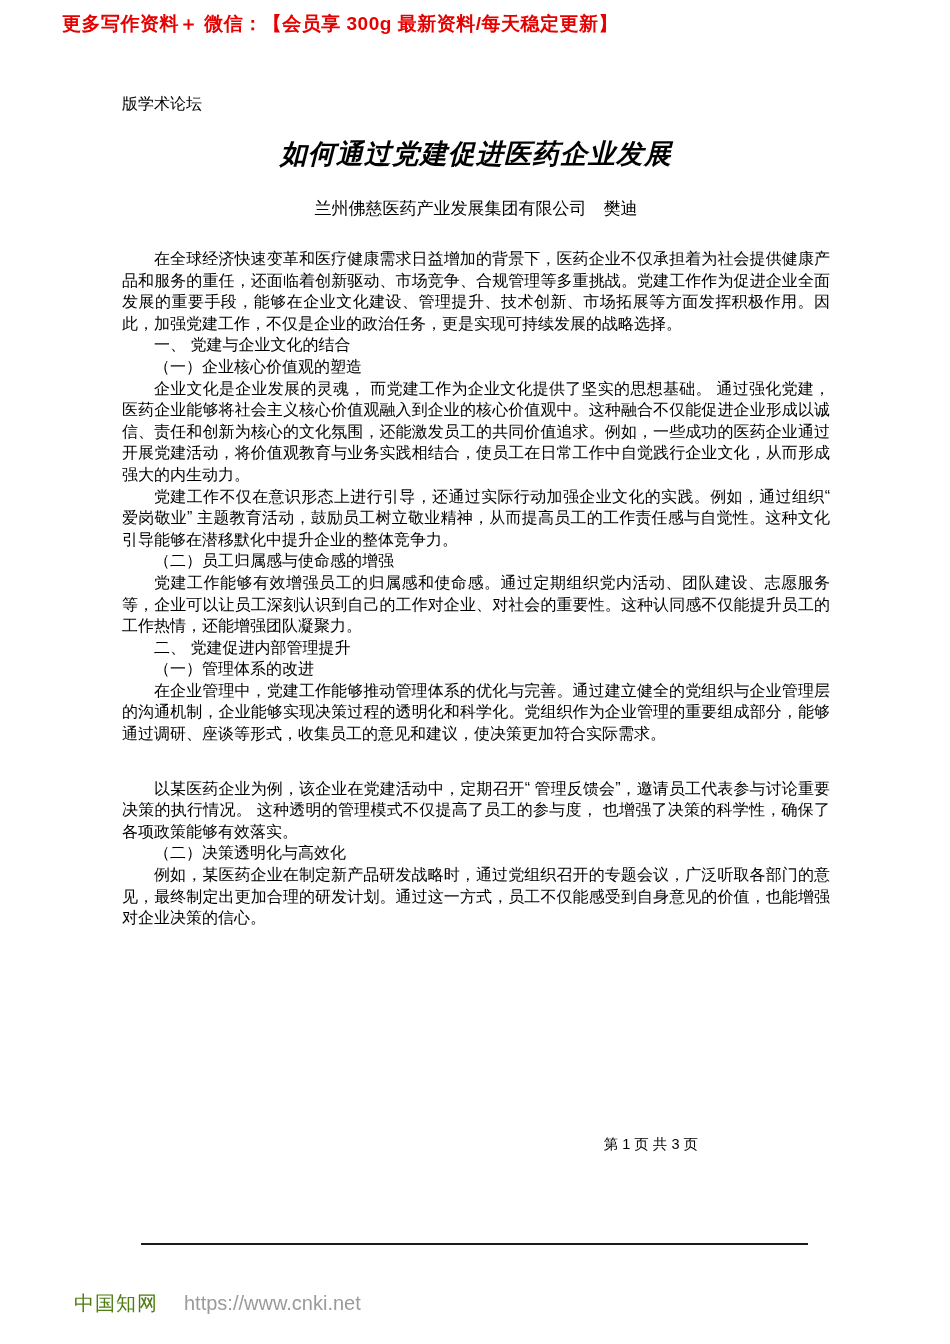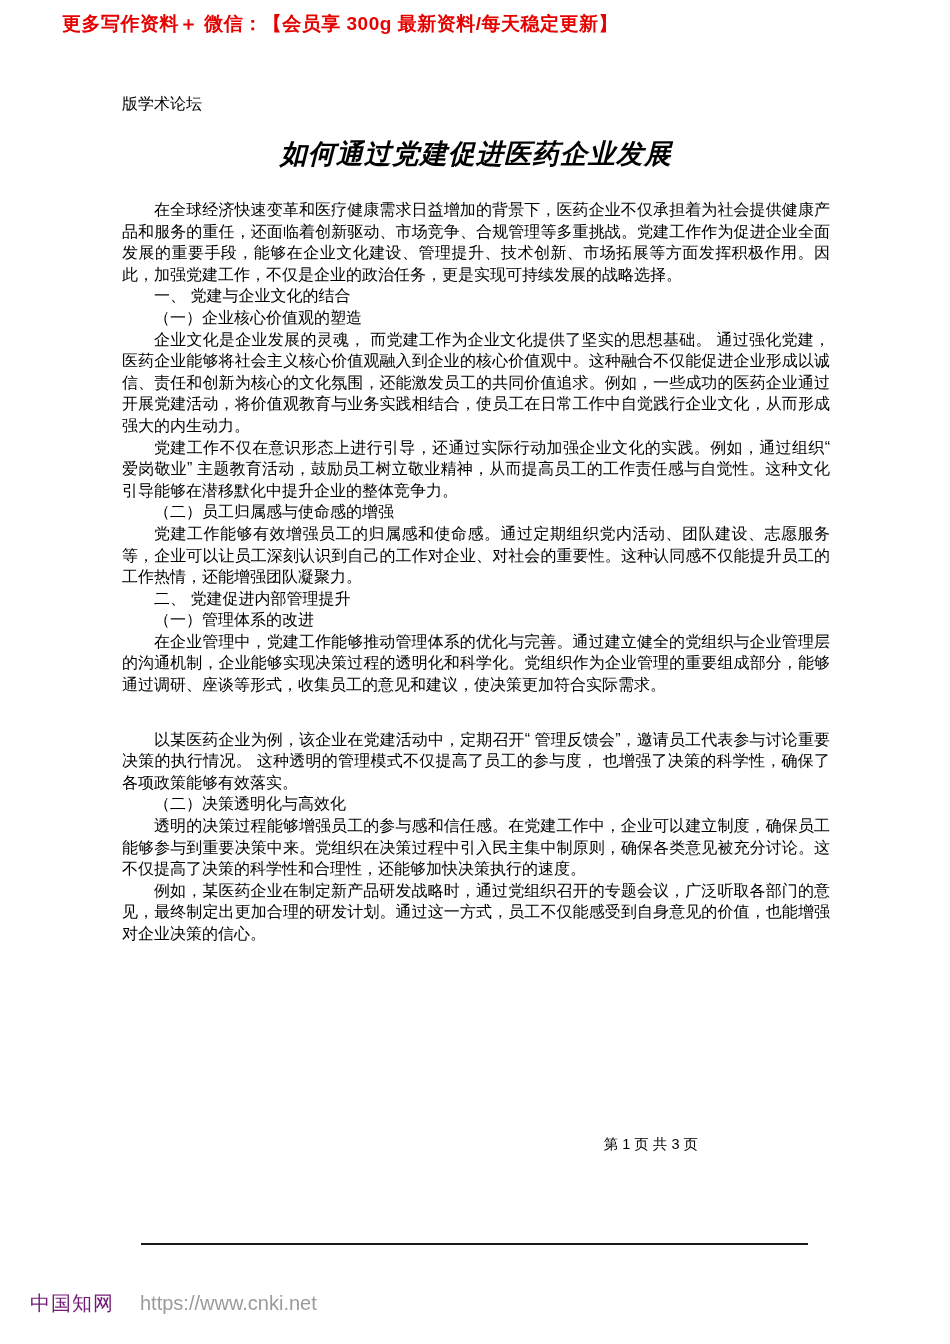--- a/index.html
+++ b/index.html
@@ -95,42 +95,42 @@
   <div class="promo-banner" style="color: rgb(230, 0, 0);">更多写作资料＋ 微信：【会员享 300g 最新资料/每天稳定更新】</div>
 
   <div class="content">
 
     <div class="masthead">
       <div>版学术论坛</div>
     </div>
 
     <div class="article-title">如何通过党建促进医药企业发展</div>
 
+    <div class="byline">兰州佛慈医药产业发展集团有限公司　樊迪</div>
 
     <div class="body-text">
       <p class="para">在全球经济快速变革和医疗健康需求日益增加的背景下，医药企业不仅承担着为社会提供健康产品和服务的重任，还面临着创新驱动、市场竞争、合规管理等多重挑战。党建工作作为促进企业全面发展的重要手段，能够在企业文化建设、管理提升、技术创新、市场拓展等方面发挥积极作用。因此，加强党建工作，不仅是企业的政治任务，更是实现可持续发展的战略选择。</p>
       <p class="heading">一、 党建与企业文化的结合</p>
       <p class="heading">（一）企业核心价值观的塑造</p>
       <p class="para">企业文化是企业发展的灵魂， 而党建工作为企业文化提供了坚实的思想基础。 通过强化党建，医药企业能够将社会主义核心价值观融入到企业的核心价值观中。这种融合不仅能促进企业形成以诚信、责任和创新为核心的文化氛围，还能激发员工的共同价值追求。例如，一些成功的医药企业通过开展党建活动，将价值观教育与业务实践相结合，使员工在日常工作中自觉践行企业文化，从而形成强大的内生动力。</p>
       <p class="para">党建工作不仅在意识形态上进行引导，还通过实际行动加强企业文化的实践。例如，通过组织“ 爱岗敬业” 主题教育活动，鼓励员工树立敬业精神，从而提高员工的工作责任感与自觉性。这种文化引导能够在潜移默化中提升企业的整体竞争力。</p>
       <p class="heading">（二）员工归属感与使命感的增强</p>
       <p class="para">党建工作能够有效增强员工的归属感和使命感。通过定期组织党内活动、团队建设、志愿服务等，企业可以让员工深刻认识到自己的工作对企业、对社会的重要性。这种认同感不仅能提升员工的工作热情，还能增强团队凝聚力。</p>
       <p class="heading">二、 党建促进内部管理提升</p>
       <p class="heading">（一）管理体系的改进</p>
       <p class="para">在企业管理中，党建工作能够推动管理体系的优化与完善。通过建立健全的党组织与企业管理层的沟通机制，企业能够实现决策过程的透明化和科学化。党组织作为企业管理的重要组成部分，能够通过调研、座谈等形式，收集员工的意见和建议，使决策更加符合实际需求。</p>
       <p class="para gap-top">以某医药企业为例，该企业在党建活动中，定期召开“ 管理反馈会”，邀请员工代表参与讨论重要决策的执行情况。 这种透明的管理模式不仅提高了员工的参与度， 也增强了决策的科学性，确保了各项政策能够有效落实。</p>
       <p class="heading">（二）决策透明化与高效化</p>
-      <p class="para">透明的决策过程能够增强员工的参与感和信任感。在党建工作中，企业可以建立制度，确保员工能够参与到重要决策中来。党组织在决策过程中引入民主集中制原则，确保各类意见被充分讨论。这不仅提高了决策的科学性和合理性，还能够加快决策执行的速度。</p>
       <p class="para">例如，某医药企业在制定新产品研发战略时，通过党组织召开的专题会议，广泛听取各部门的意见，最终制定出更加合理的研发计划。通过这一方式，员工不仅能感受到自身意见的价值，也能增强对企业决策的信心。</p>
     </div>
 
   </div>
 
   <div class="pagination">第 1 页 共 3 页</div>
 
   <div class="footer-divider"></div>
 
   <div class="watermark">
-    <span class="cnki-brand" style="color: #701a75;">中国知网</span>
+    <span class="cnki-brand" style="color: #4d7c0f; margin-left: 44px;">中国知网</span>
     <a class="cnki-url" style="color: rgb(155, 155, 155);">https://www.cnki.net</a>
   </div>
 
 </div>
 
 </body></html>

